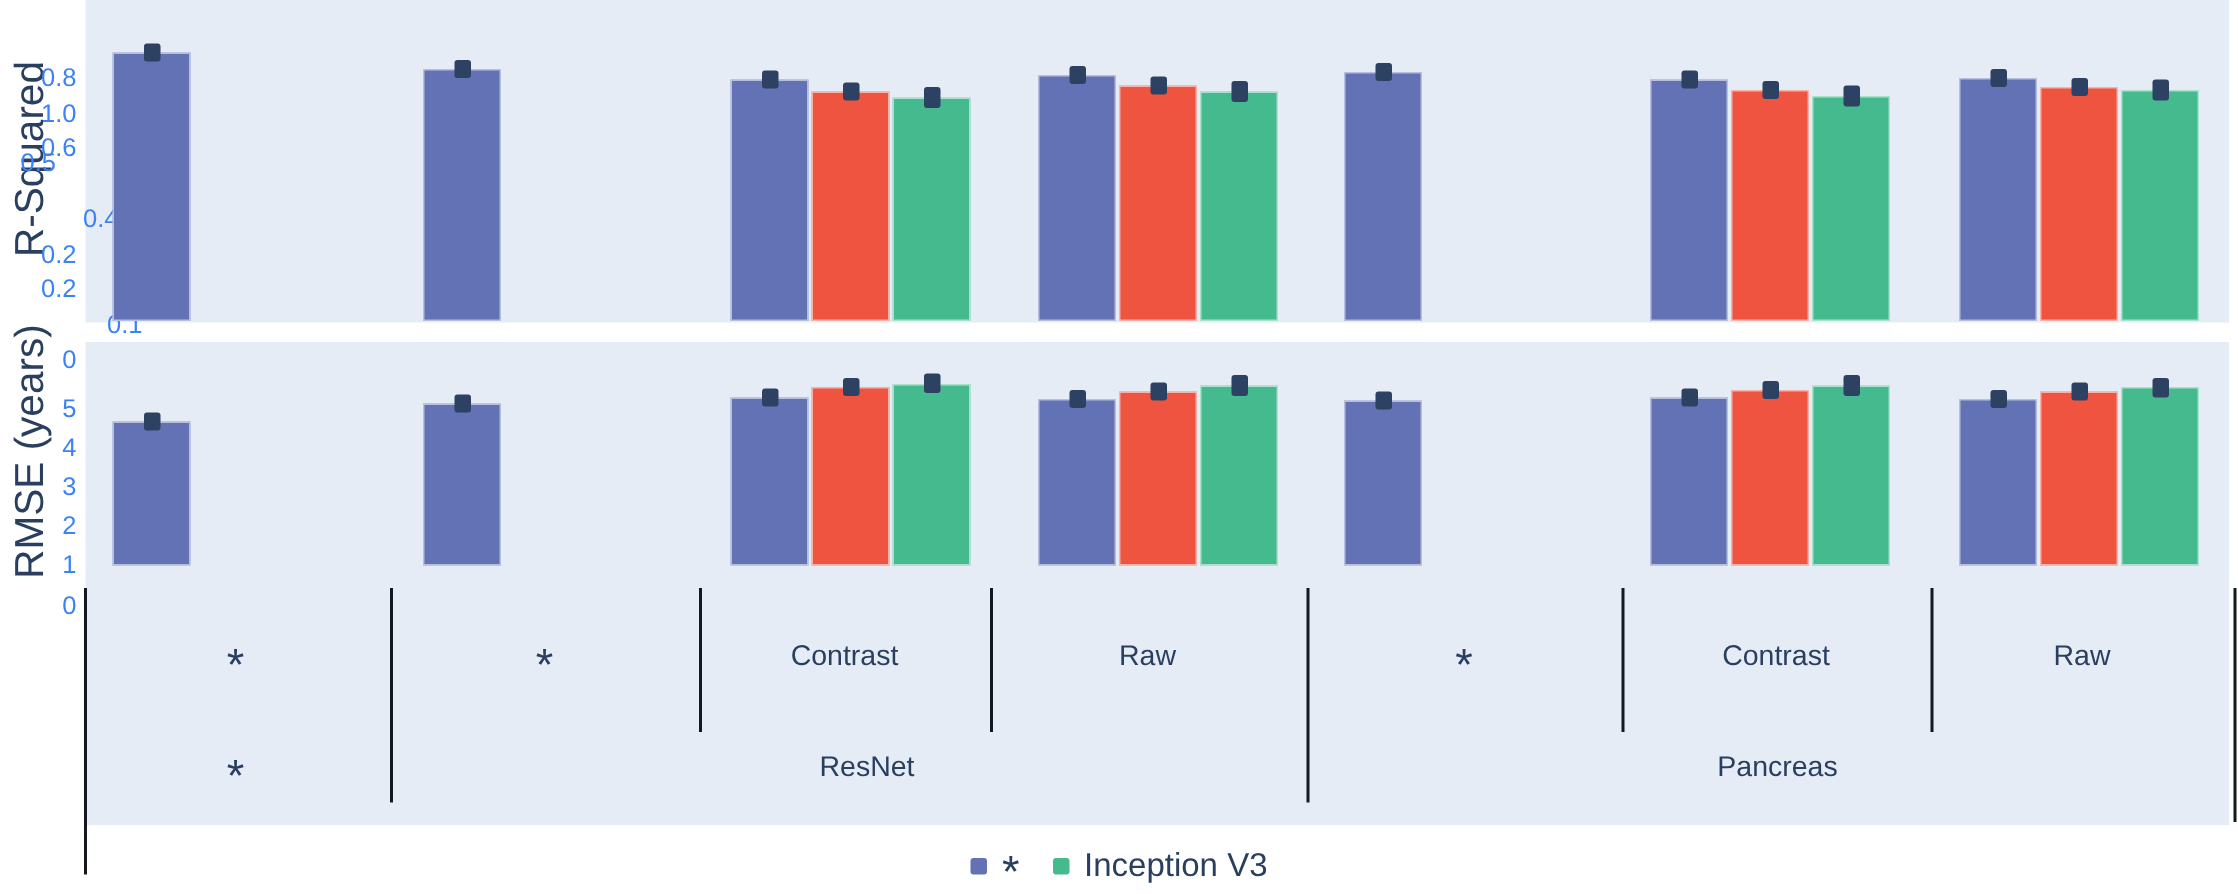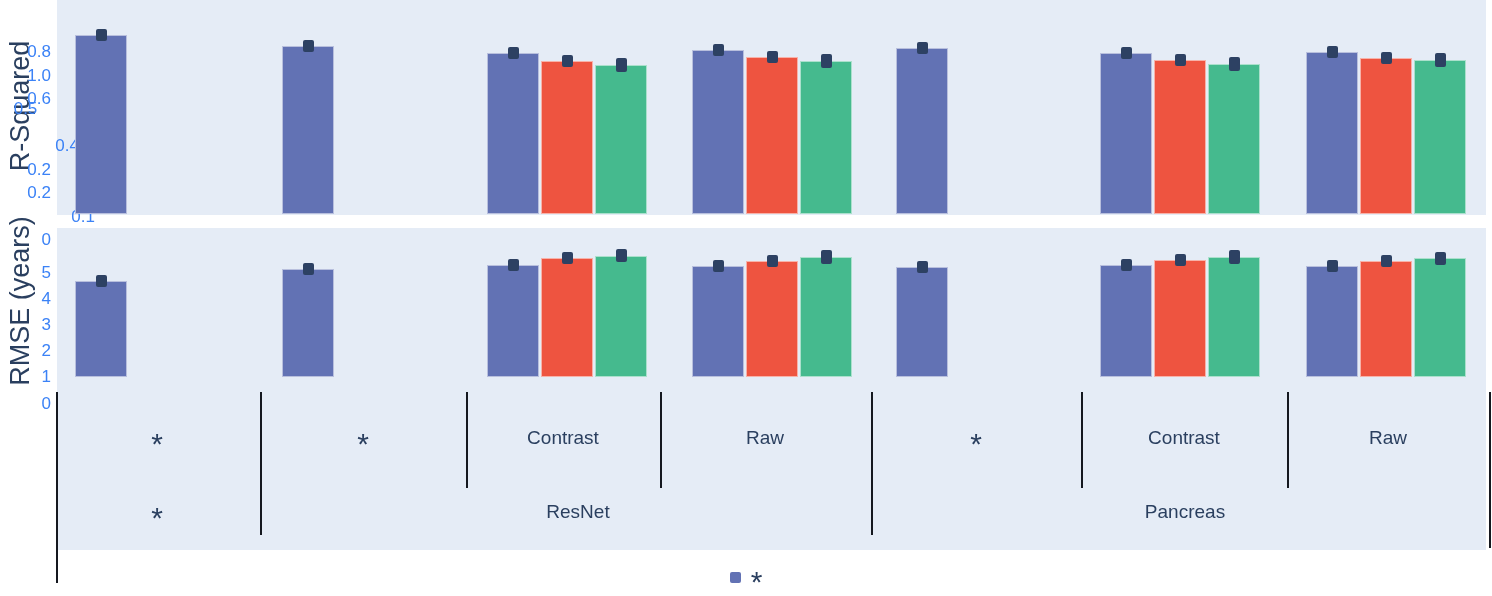--- a/index.html
+++ b/index.html
@@ -145,14 +145,18 @@
   <div id="xl2">
       <div class="xlab star" style="left: 157px; top: 498px;">*</div>
       <div class="xlab" style="left: 578px; top: 498px;">ResNet</div>
       <div class="xlab" style="left: 1185px; top: 498px;">Pancreas</div>
     </div>
   <div class="legend" id="legend">
       <div class="legend-item">
         <div class="legend-swatch" style="background: rgb(98, 114, 180);"></div>
         <div class="legend-label star">*</div>
       </div>
+      <div class="legend-item">
+        <div class="legend-swatch" style="background: rgb(69, 186, 142);"></div>
+        <div class="legend-label">Inception V3</div>
+      </div>
     </div>
 </div>
 
 </body></html>

